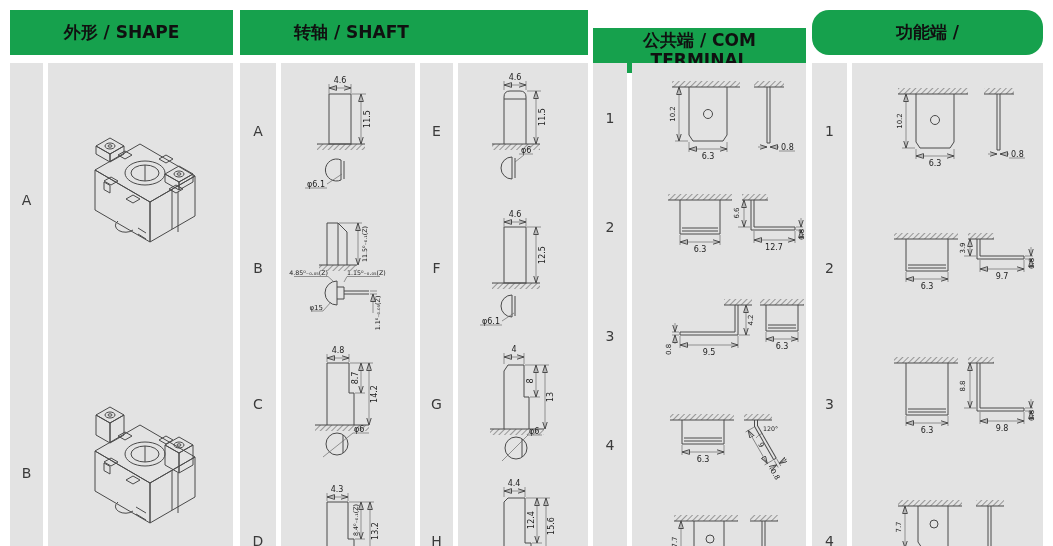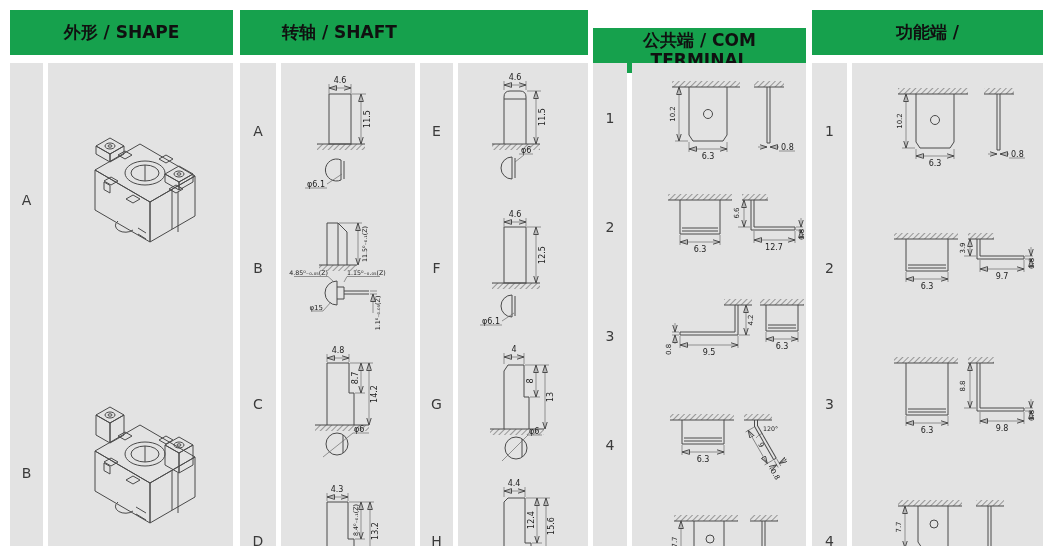--- a/index.html
+++ b/index.html
@@ -33,27 +33,27 @@
     <path d="M0,0.4 L7.5,2.75 L0,5.1 z" fill="#555" stroke="none"></path>
   </marker>
 </defs>
 </svg>
 
 <div class="page">
 
   <div class="hdr" style="left:10px;width:223px;">
     <span>外形 / SHAPE</span>
   </div>
-  <div class="hdr" style="left:240px;width:348px;justify-content:flex-start;padding-left:42px;box-sizing:border-box;">
+  <div class="hdr" style="left:240px;width:348px;justify-content:flex-start;padding-left:54px;box-sizing:border-box;">
     <span>转轴 / SHAFT</span>
   </div>
   <div class="hdr" style="left:593px;width:213px;margin-top:18px;">
     <span>公共端 / COM TERMINAL</span>
   </div>
-  <div class="hdr" style="left:812px;width:231px;flex-direction:column;">
+  <div class="hdr" style="left:812px;width:231px;flex-direction:column;border-radius:17px;">
     <span>功能端 /</span>
   </div>
 
   <div class="panel col" style="left:10px;width:33px;">
     <div class="lab">A</div>
     <div class="lab">B</div>
   </div>
 
   <div class="panel col" style="left:48px;width:185px;">
     <div class="cell">

